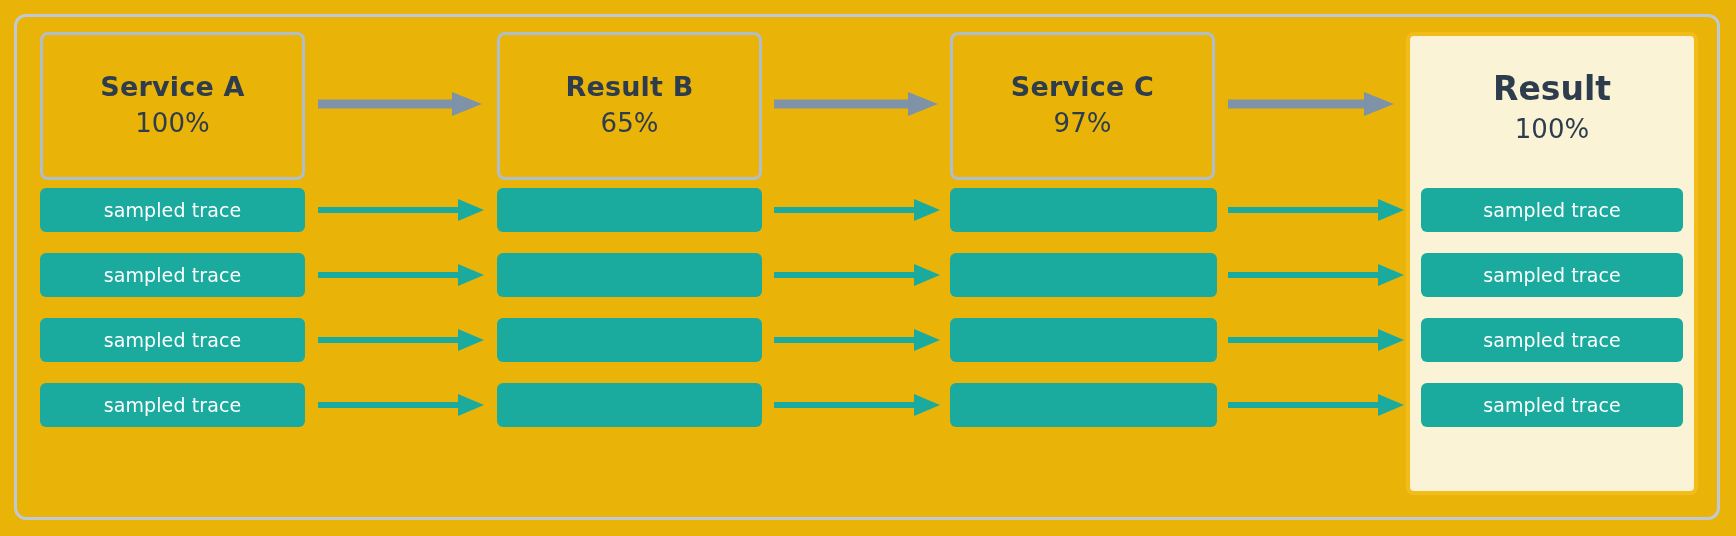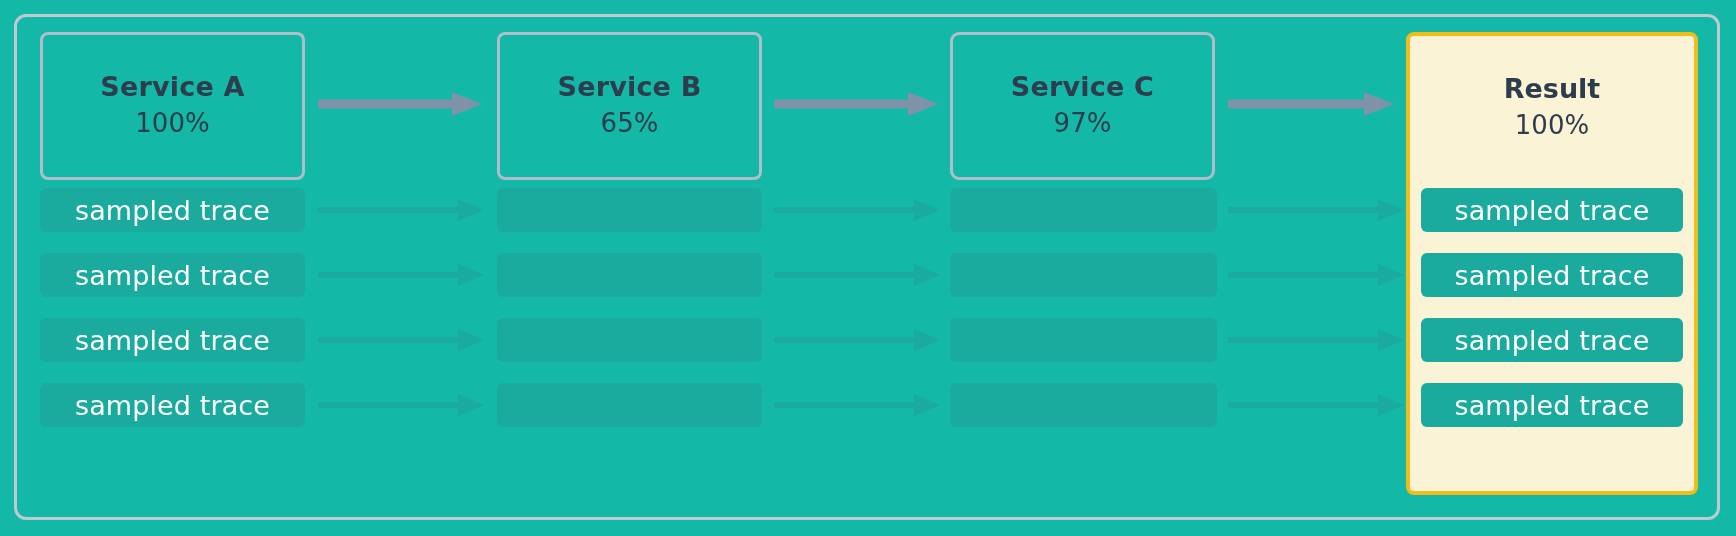--- a/index.html
+++ b/index.html
@@ -8,21 +8,21 @@
     background: #000000;
   }
   body {
     font-family: "DejaVu Sans", "Liberation Sans", sans-serif;
   }
 
   #canvas {
     position: relative;
     width: 1736px;
     height: 536px;
-    background: #14b8a6;
+    background: #eab308;
     overflow: hidden;
   }
 
   
   .outer-frame {
     position: absolute;
     left: 14px;
     top: 14px;
     width: 1706px;
     height: 506px;
@@ -78,21 +78,21 @@
     left: 0;
     top: 0;
     width: 100%;
     height: 144px;
     display: flex;
     flex-direction: column;
     align-items: center;
     justify-content: center;
   }
   .result-name {
-    font-size: 27px;
+    font-size: 33px;
     font-weight: bold;
     color: #2e3d4d;
     line-height: 1.22;
   }
   .result-pct {
     font-size: 26px;
     color: #2e3d4d;
     line-height: 1.3;
     margin-top: 3px;
   }
@@ -101,21 +101,21 @@
   .trace-bar {
     position: absolute;
     height: 44px;
     border-radius: 6px;
     background: #1bab9e;
     display: flex;
     align-items: center;
     justify-content: center;
   }
   .trace-label {
-    font-size: 27px;
+    font-size: 19px;
     color: #ffffff;
     line-height: 1;
     letter-spacing: 0.1px;
   }
 
   
   .arrow {
     position: absolute;
     display: block;
   }
@@ -126,25 +126,25 @@
 <div id="canvas">
 
   <div class="outer-frame"></div>
 
   <div class="service-box" style="left:40px; width:265px;">
     <div class="service-name">Service A</div>
     <div class="service-pct">100%</div>
   </div>
 
   <div class="service-box" style="left:497px; width:265px;">
-    <div class="service-name">Service B</div>
+    <div class="service-name">Result B</div>
     <div class="service-pct">65%</div>
   </div>
 
-  <div class="service-box" style="left:950px; width:265px;border-radius:9px;">
+  <div class="service-box" style="left:950px; width:265px;">
     <div class="service-name">Service C</div>
     <div class="service-pct">97%</div>
   </div>
 
   <div class="result-box">
     <div class="result-head">
       <div class="result-name">Result</div>
       <div class="result-pct">100%</div>
     </div>
   </div>

